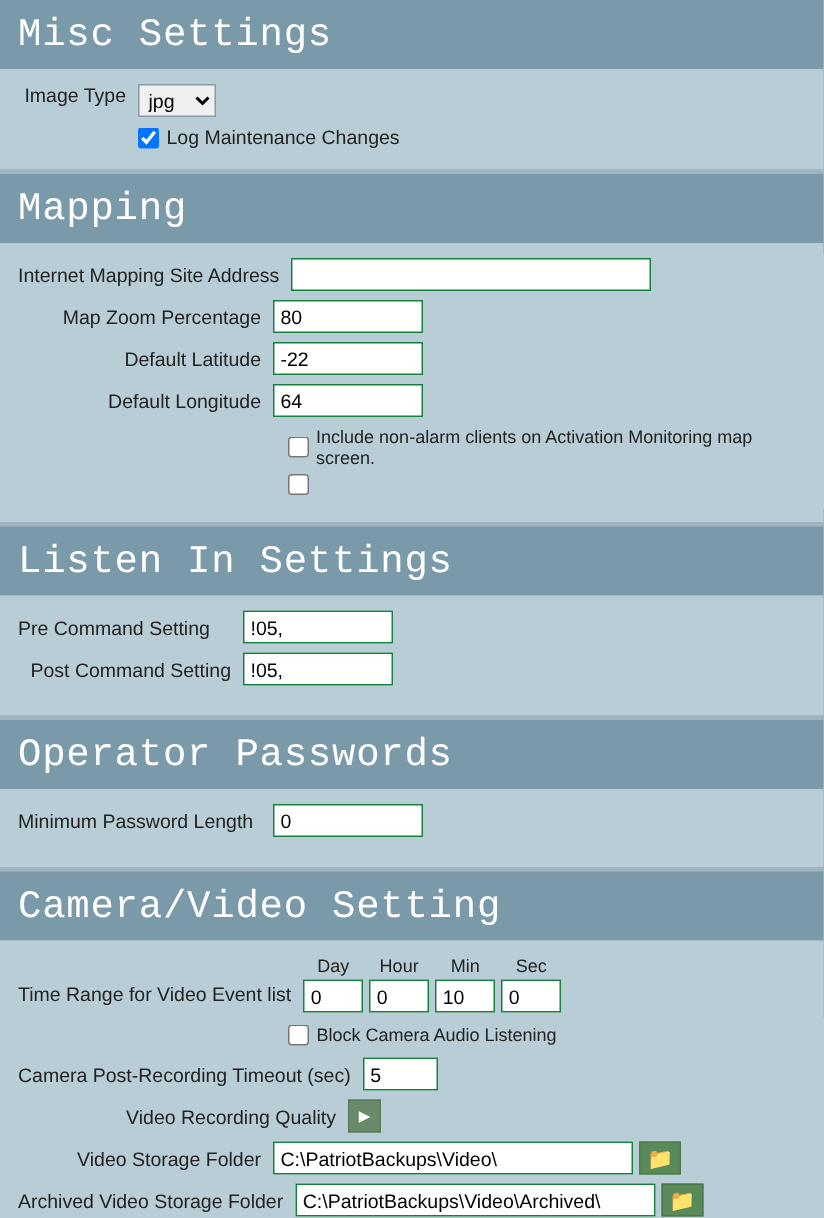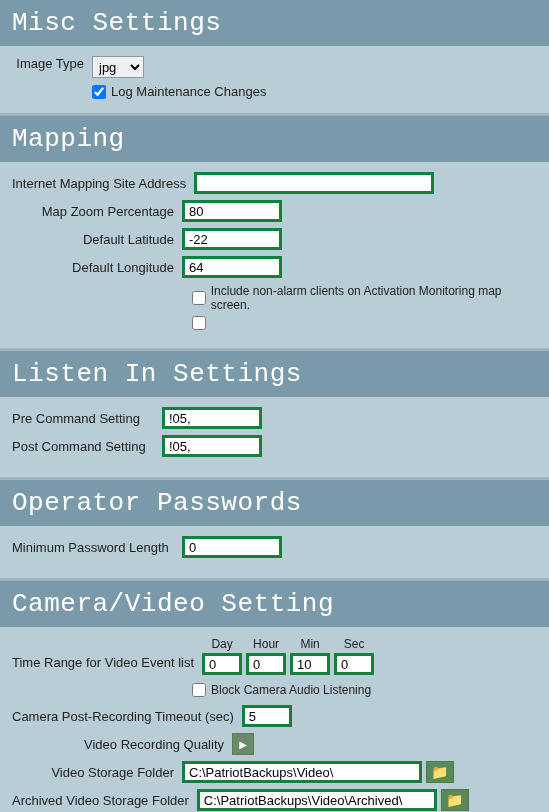--- a/index.html
+++ b/index.html
@@ -34,21 +34,21 @@
       padding-right: 8px;
       color: #222;
     }
     .label-left {
       text-align: left;
       min-width: 170px;
       padding-right: 8px;
       color: #222;
     }
     input[type="text"] {
-      border: 3px solid #15803d;
+      border: 1px solid #15803d;
       background: #fff;
       padding: 2px 4px;
       font-size: 13px;
       height: 22px;
     }
     input[type="checkbox"] {
       margin-right: 5px;
       width: 14px;
       height: 14px;
     }
@@ -207,21 +207,21 @@
 <div>
   <div class="section-header">
     <span>Listen In Settings</span>
   </div>
   <div class="section-body">
     <div class="row">
       <div class="label-left" style="min-width:150px;">Pre Command Setting</div>
       <input type="text" style="width: 100px;" value="!05,">
     </div>
     <div class="row">
-      <div class="label-left" style="min-width:150px;">Post Command Setting</div>
+      <div class="label-left" style="min-width:150px;text-align:right;">Post Command Setting</div>
       <input type="text" style="width: 100px;" value="!05,">
     </div>
   </div>
 </div>
 
 <div class="section-gap"></div>
 
 <div>
   <div class="section-header">
     <span>Operator Passwords</span>

